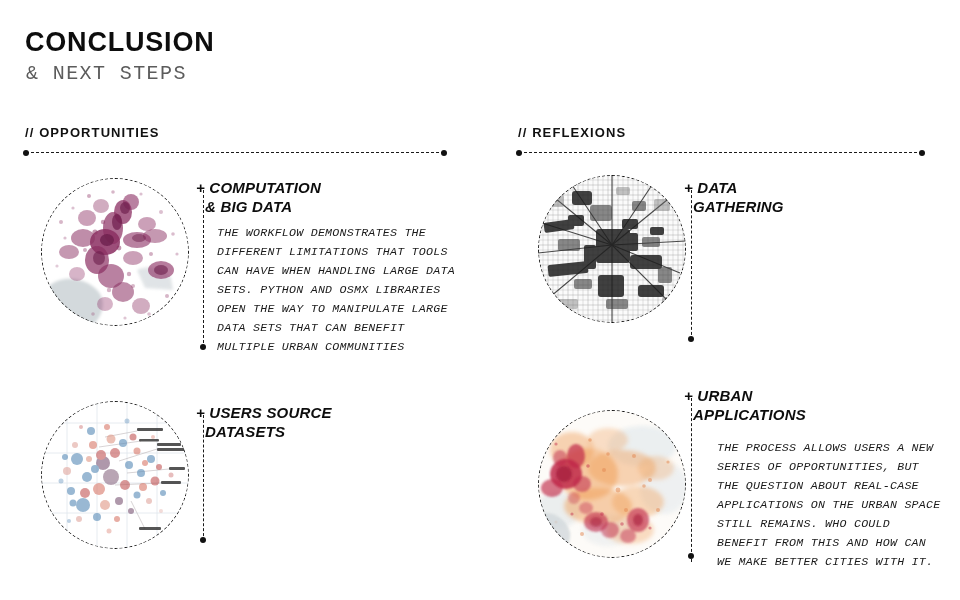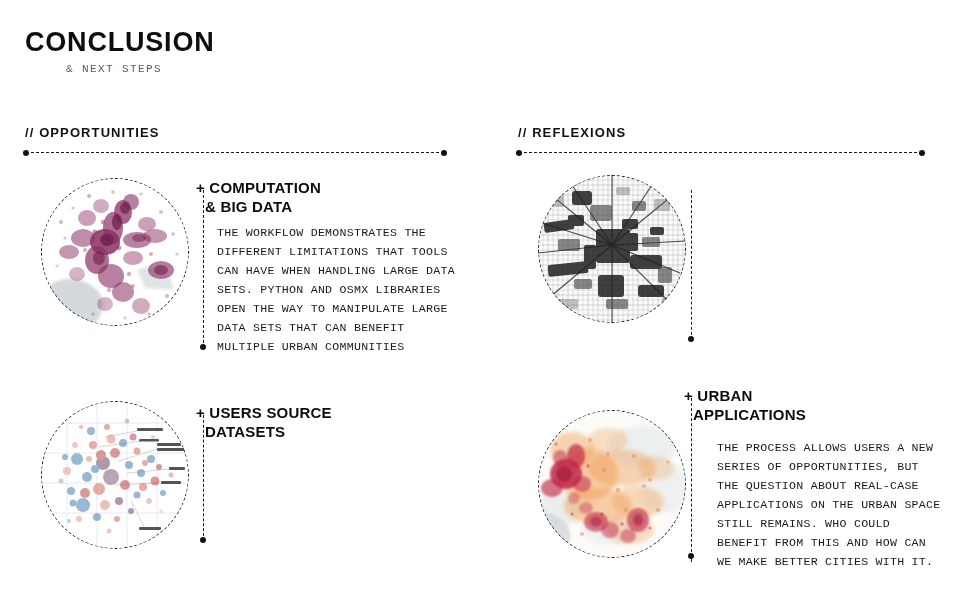--- a/index.html
+++ b/index.html
@@ -23,25 +23,24 @@
     font-size: 27px;
     letter-spacing: 0.8px;
     color: #0d0d0d;
     line-height: 1;
     text-align: center;
   }
   .page-subtitle {
     position: absolute;
     left: 26px; top: 64px;
     font-family: "Liberation Mono", monospace;
-    font-size: 11px;
+    font-size: 20px;
     letter-spacing: 1.4px;
     color: #5c5c5c;
     line-height: 1;
-    margin-left: 40px;
   }
 
   
   .col-head {
     position: absolute;
     font-family: Liberation Sans, sans-serif;
     font-weight: bold;
     font-size: 13px;
     letter-spacing: 1.1px;
     color: #111111;
@@ -61,21 +60,21 @@
     position: absolute;
     top: 0.5px;
     width: 6px; height: 6px;
     border-radius: 50%;
     background: #111111;
   }
   .rule .cap.left { left: 0; }
   .rule .cap.right { right: 0; }
 
   
-  .entry { position: absolute; }
+  .entry { position: absolute; font-style: italic; }
 
   .entry .vrule {
     position: absolute;
     left: 0; top: 12px;
     width: 0;
     border-left: 1.6px dashed #1a1a1a;
   }
   .entry .vcap {
     position: absolute;
     left: -2.6px;
@@ -300,20 +299,21 @@
         <rect x="78" y="12" width="14" height="8" rx="2"></rect>
       </g>
     </svg>
   </div>
   <div class="ring"></div>
 </div>
 
 <div class="entry" style="left:691px; top:178px; width:250px; height:162px;">
   <div class="vrule" style="height:150px;"></div>
   <div class="vcap" style="top:158px;"></div>
+  <div class="head"><span class="plus">+</span> <span>DATA</span><br><span style="display:inline-block;width:9px"></span><span>GATHERING</span></div>
 </div>
 
 <div class="figure" style="left:41px; top:401px; width:148px; height:148px;">
   <div class="clip">
     <svg class="art" viewBox="0 0 148 148">
       <rect x="0" y="0" width="148" height="148" fill="#ffffff"></rect>
 
       <g stroke="#dfe6ec" stroke-width="0.8" fill="none">
         <path d="M0,22 H148 M0,52 H148 M0,82 H148 M0,112 H148"></path>
         <path d="M26,0 V148 M56,0 V148 M86,0 V148 M116,0 V148"></path>

